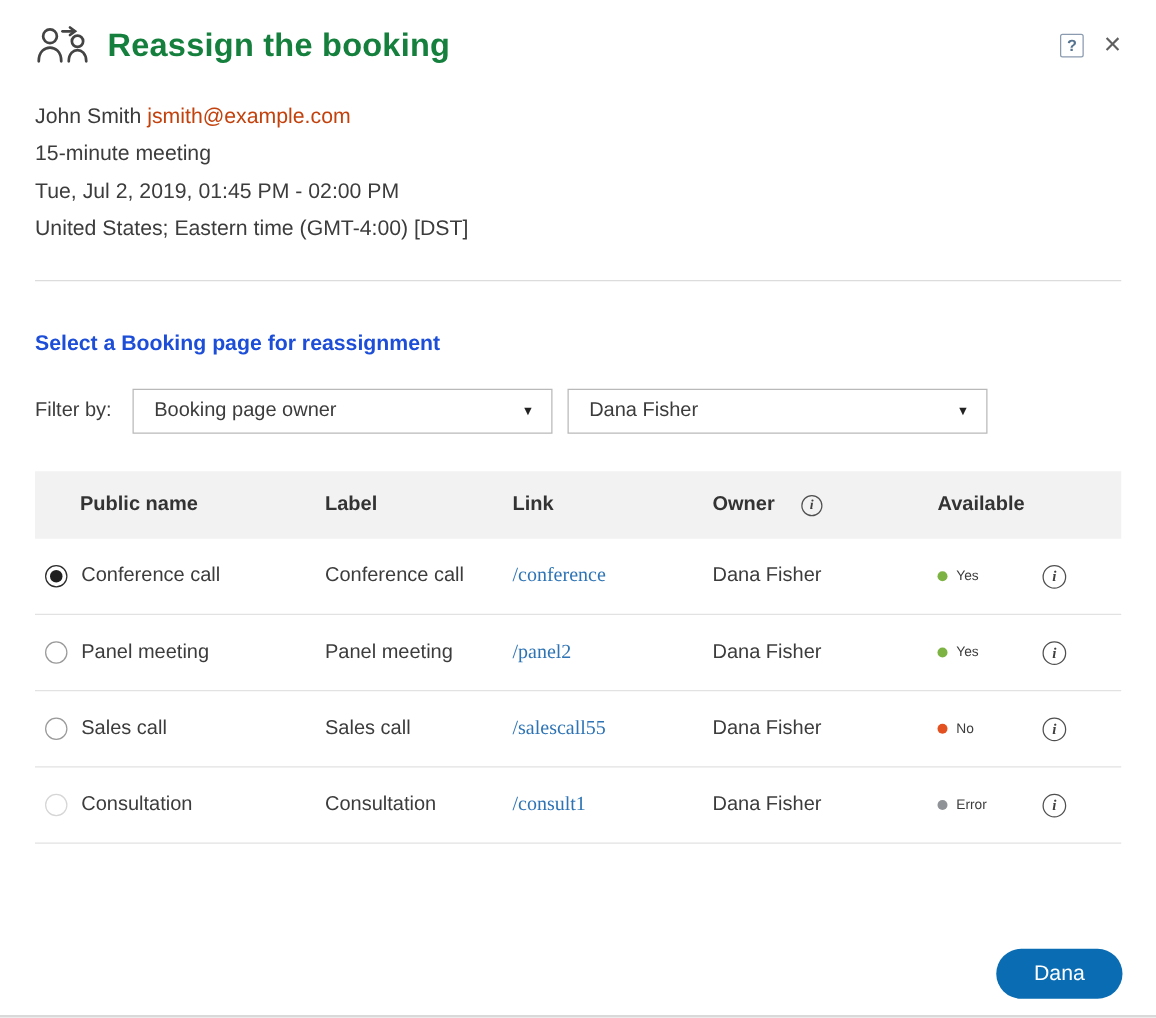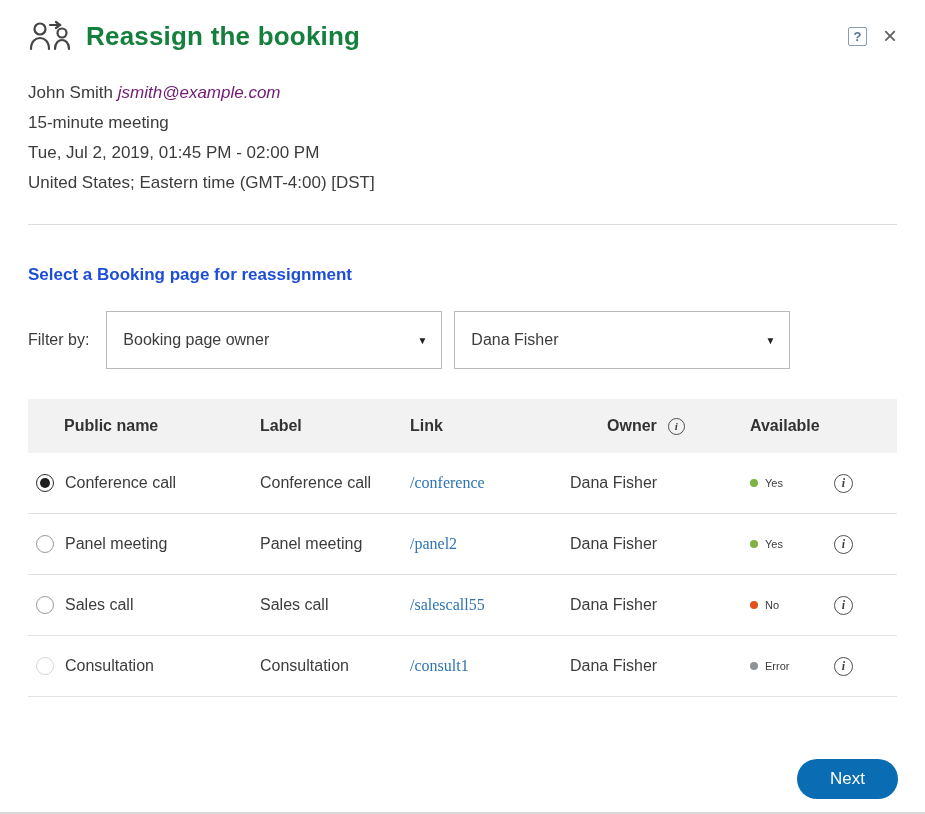--- a/index.html
+++ b/index.html
@@ -21,32 +21,32 @@
   .help-box {
     width: 19px; height: 19px; border: 1px solid #8a9bb0; border-radius: 2px;
     display: flex; align-items: center; justify-content: center;
     font-size: 13px; color: #55738f; cursor: pointer; font-weight: bold;
   }
   .close-x { font-size: 24px; color: #5f5f5f; cursor: pointer; line-height: 1; }
 
   
   .booking-info { margin-top: 26px; font-size: 17px; }
   .booking-info .line { line-height: 30px; color: #3c3c3c; }
-  .muted { color: #701a75; font-style: italic; }
+  .muted { color: #c2410c; }
   .tz { color: #767676; }
 
   .divider { border: none; border-top: 1px solid #dcdcdc; margin-top: 26px; }
 
   
   .section-title { margin-top: 40px; font-size: 17px; font-weight: bold; color: #1d4ed8; }
 
   .filter-row { margin-top: 26px; display: flex; align-items: center; }
   .filter-label { font-size: 16px; color: #3c3c3c; margin-right: 17px; }
   .select-box {
-    width: 336px; height: 58px; border: 1px solid #b9b9b9; background: #fff;
+    width: 336px; height: 36px; border: 1px solid #b9b9b9; background: #fff;
     display: flex; align-items: center; padding: 0 14px 0 16px;
     font-size: 16px; color: #3c3c3c; cursor: pointer;
   }
   .select-box + .select-box { margin-left: 12px; }
   .select-caret { margin-left: auto; font-size: 10px; color: #222; }
 
   
   .table { margin-top: 30px; }
   .trow {
     display: grid;
@@ -54,21 +54,21 @@
     align-items: center;
     padding-left: 8px;
   }
   .thead {
     background: #f2f2f2; height: 54px;
     font-weight: bold; font-size: 16px; color: #333;
   }
   .thead .cell-first { padding-left: 28px; }
   .tbody-row { height: 61px; border-bottom: 1px solid #e2e2e2; font-size: 16px; }
   .cell { display: flex; align-items: center; }
-  .owner-head { display: flex; align-items: center; gap: 7px; margin-left: 37px; }
+  .owner-head { display: flex; align-items: center; gap: 17px; }
 
   .radio {
     width: 18px; height: 18px; border-radius: 50%;
     border: 1px solid #9a9a9a; background: #fff;
     display: inline-flex; align-items: center; justify-content: center;
     margin-right: 11px; cursor: pointer; flex: none;
   }
   .radio.checked { border: 1px solid #2b2b2b; }
   .radio.checked::after {
     content: ""; width: 10px; height: 10px; border-radius: 50%; background: #1f1f1f;
@@ -234,15 +234,15 @@
       <div class="cell">
         <span class="dot error"></span>
         <span class="status-text">Error</span>
       </div>
       <div class="cell">
           <span class="info-icon">i</span>
         </div>
     </div>
   </div>
 
-  <button class="next-btn">Next</button>
+  <button class="next-btn">Dana</button>
   <div class="bottom-edge"></div>
 </div>
 
 </body></html>

